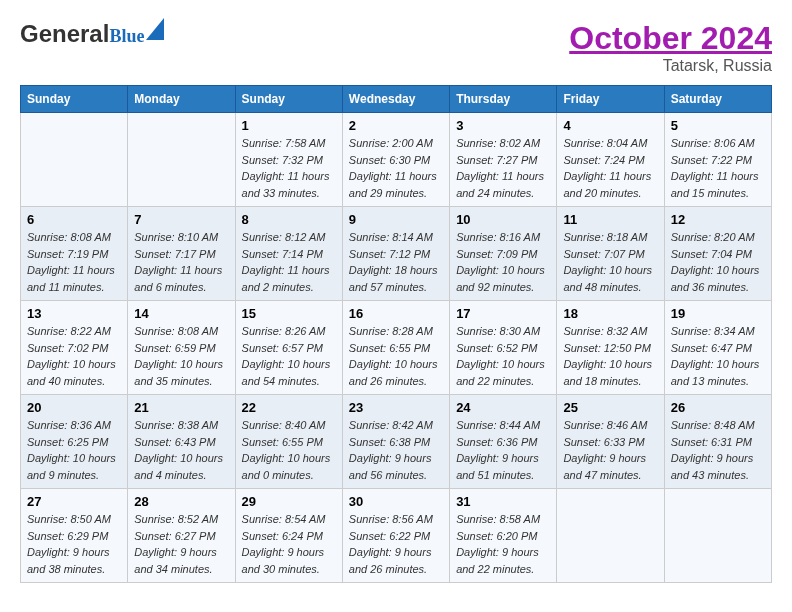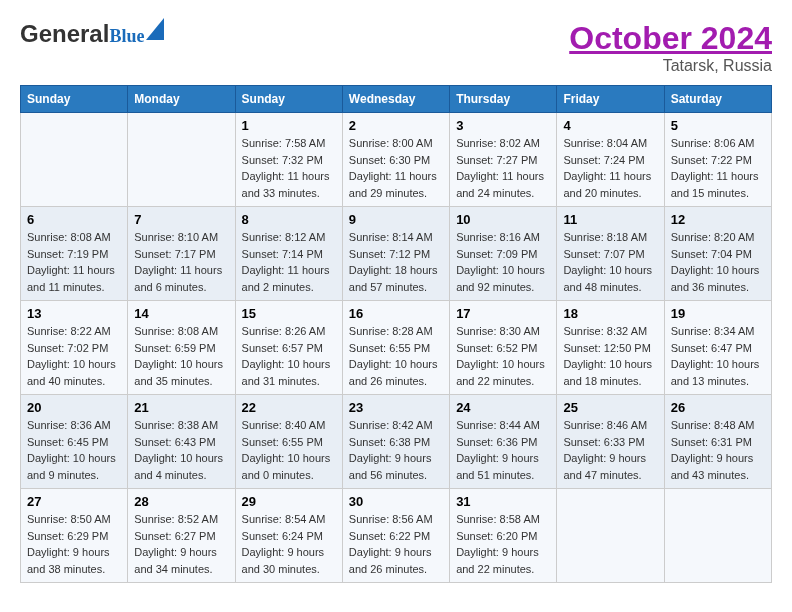--- a/index.html
+++ b/index.html
@@ -45,21 +45,21 @@
       min-height: 70px;
     }
     tbody tr:nth-child(odd) td { background: #f5f8fc; }
     tbody tr:nth-child(even) td { background: #e8eef5; }
     .day-num {
       font-weight: bold;
       font-size: 13px;
       display: block;
       margin-bottom: 2px;
     }
-    .day-info { color: #333; line-height: 1.5; }
+    .day-info { color: #333; line-height: 1.5; font-style: italic; }
   </style>
 </head>
 <body>
 
 <div class="header">
   <div class="logo">
     <div style="display:inline-block; position:relative; margin-right:4px;">
       <span style="font-size:24px; font-weight:bold; color:#333; font-family:Arial;">General</span><span style="font-size:18px; font-weight:bold; color:#1a6bba; font-family:Liberation Serif, serif;">Blue</span>
       <svg width="18" height="22" style="position:absolute; top:-2px; right:-20px;">
         <polygon points="0,22 18,0 18,22" fill="#1a6bba"></polygon>
@@ -92,21 +92,21 @@
           <span class="day-num">1</span>
         <div class="day-info">
           <span>Sunrise: 7:58 AM</span><br>
           <span>Sunset: 7:32 PM</span><br>
           <span>Daylight: 11 hours and 33 minutes.</span>
         </div>
         </td>
         <td>
           <span class="day-num">2</span>
         <div class="day-info">
-          <span>Sunrise: 8:00 AM</span><br>
+          <span>Sunrise: 2:00 AM</span><br>
           <span>Sunset: 6:30 PM</span><br>
           <span>Daylight: 11 hours and 29 minutes.</span>
         </div>
         </td>
         <td>
           <span class="day-num">3</span>
         <div class="day-info">
           <span>Sunrise: 8:02 AM</span><br>
           <span>Sunset: 7:27 PM</span><br>
           <span>Daylight: 11 hours and 24 minutes.</span>
@@ -202,21 +202,21 @@
           <span>Sunrise: 8:08 AM</span><br>
           <span>Sunset: 6:59 PM</span><br>
           <span>Daylight: 10 hours and 35 minutes.</span>
         </div>
         </td>
         <td>
           <span class="day-num">15</span>
         <div class="day-info">
           <span>Sunrise: 8:26 AM</span><br>
           <span>Sunset: 6:57 PM</span><br>
-          <span>Daylight: 10 hours and 31 minutes.</span>
+          <span>Daylight: 10 hours and 54 minutes.</span>
         </div>
         </td>
         <td>
           <span class="day-num">16</span>
         <div class="day-info">
           <span>Sunrise: 8:28 AM</span><br>
           <span>Sunset: 6:55 PM</span><br>
           <span>Daylight: 10 hours and 26 minutes.</span>
         </div>
         </td>
@@ -243,21 +243,21 @@
           <span>Sunset: 6:47 PM</span><br>
           <span>Daylight: 10 hours and 13 minutes.</span>
         </div>
         </td>
       </tr>
       <tr>
         <td>
           <span class="day-num">20</span>
         <div class="day-info">
           <span>Sunrise: 8:36 AM</span><br>
-          <span>Sunset: 6:45 PM</span><br>
+          <span>Sunset: 6:25 PM</span><br>
           <span>Daylight: 10 hours and 9 minutes.</span>
         </div>
         </td>
         <td>
           <span class="day-num">21</span>
         <div class="day-info">
           <span>Sunrise: 8:38 AM</span><br>
           <span>Sunset: 6:43 PM</span><br>
           <span>Daylight: 10 hours and 4 minutes.</span>
         </div>

